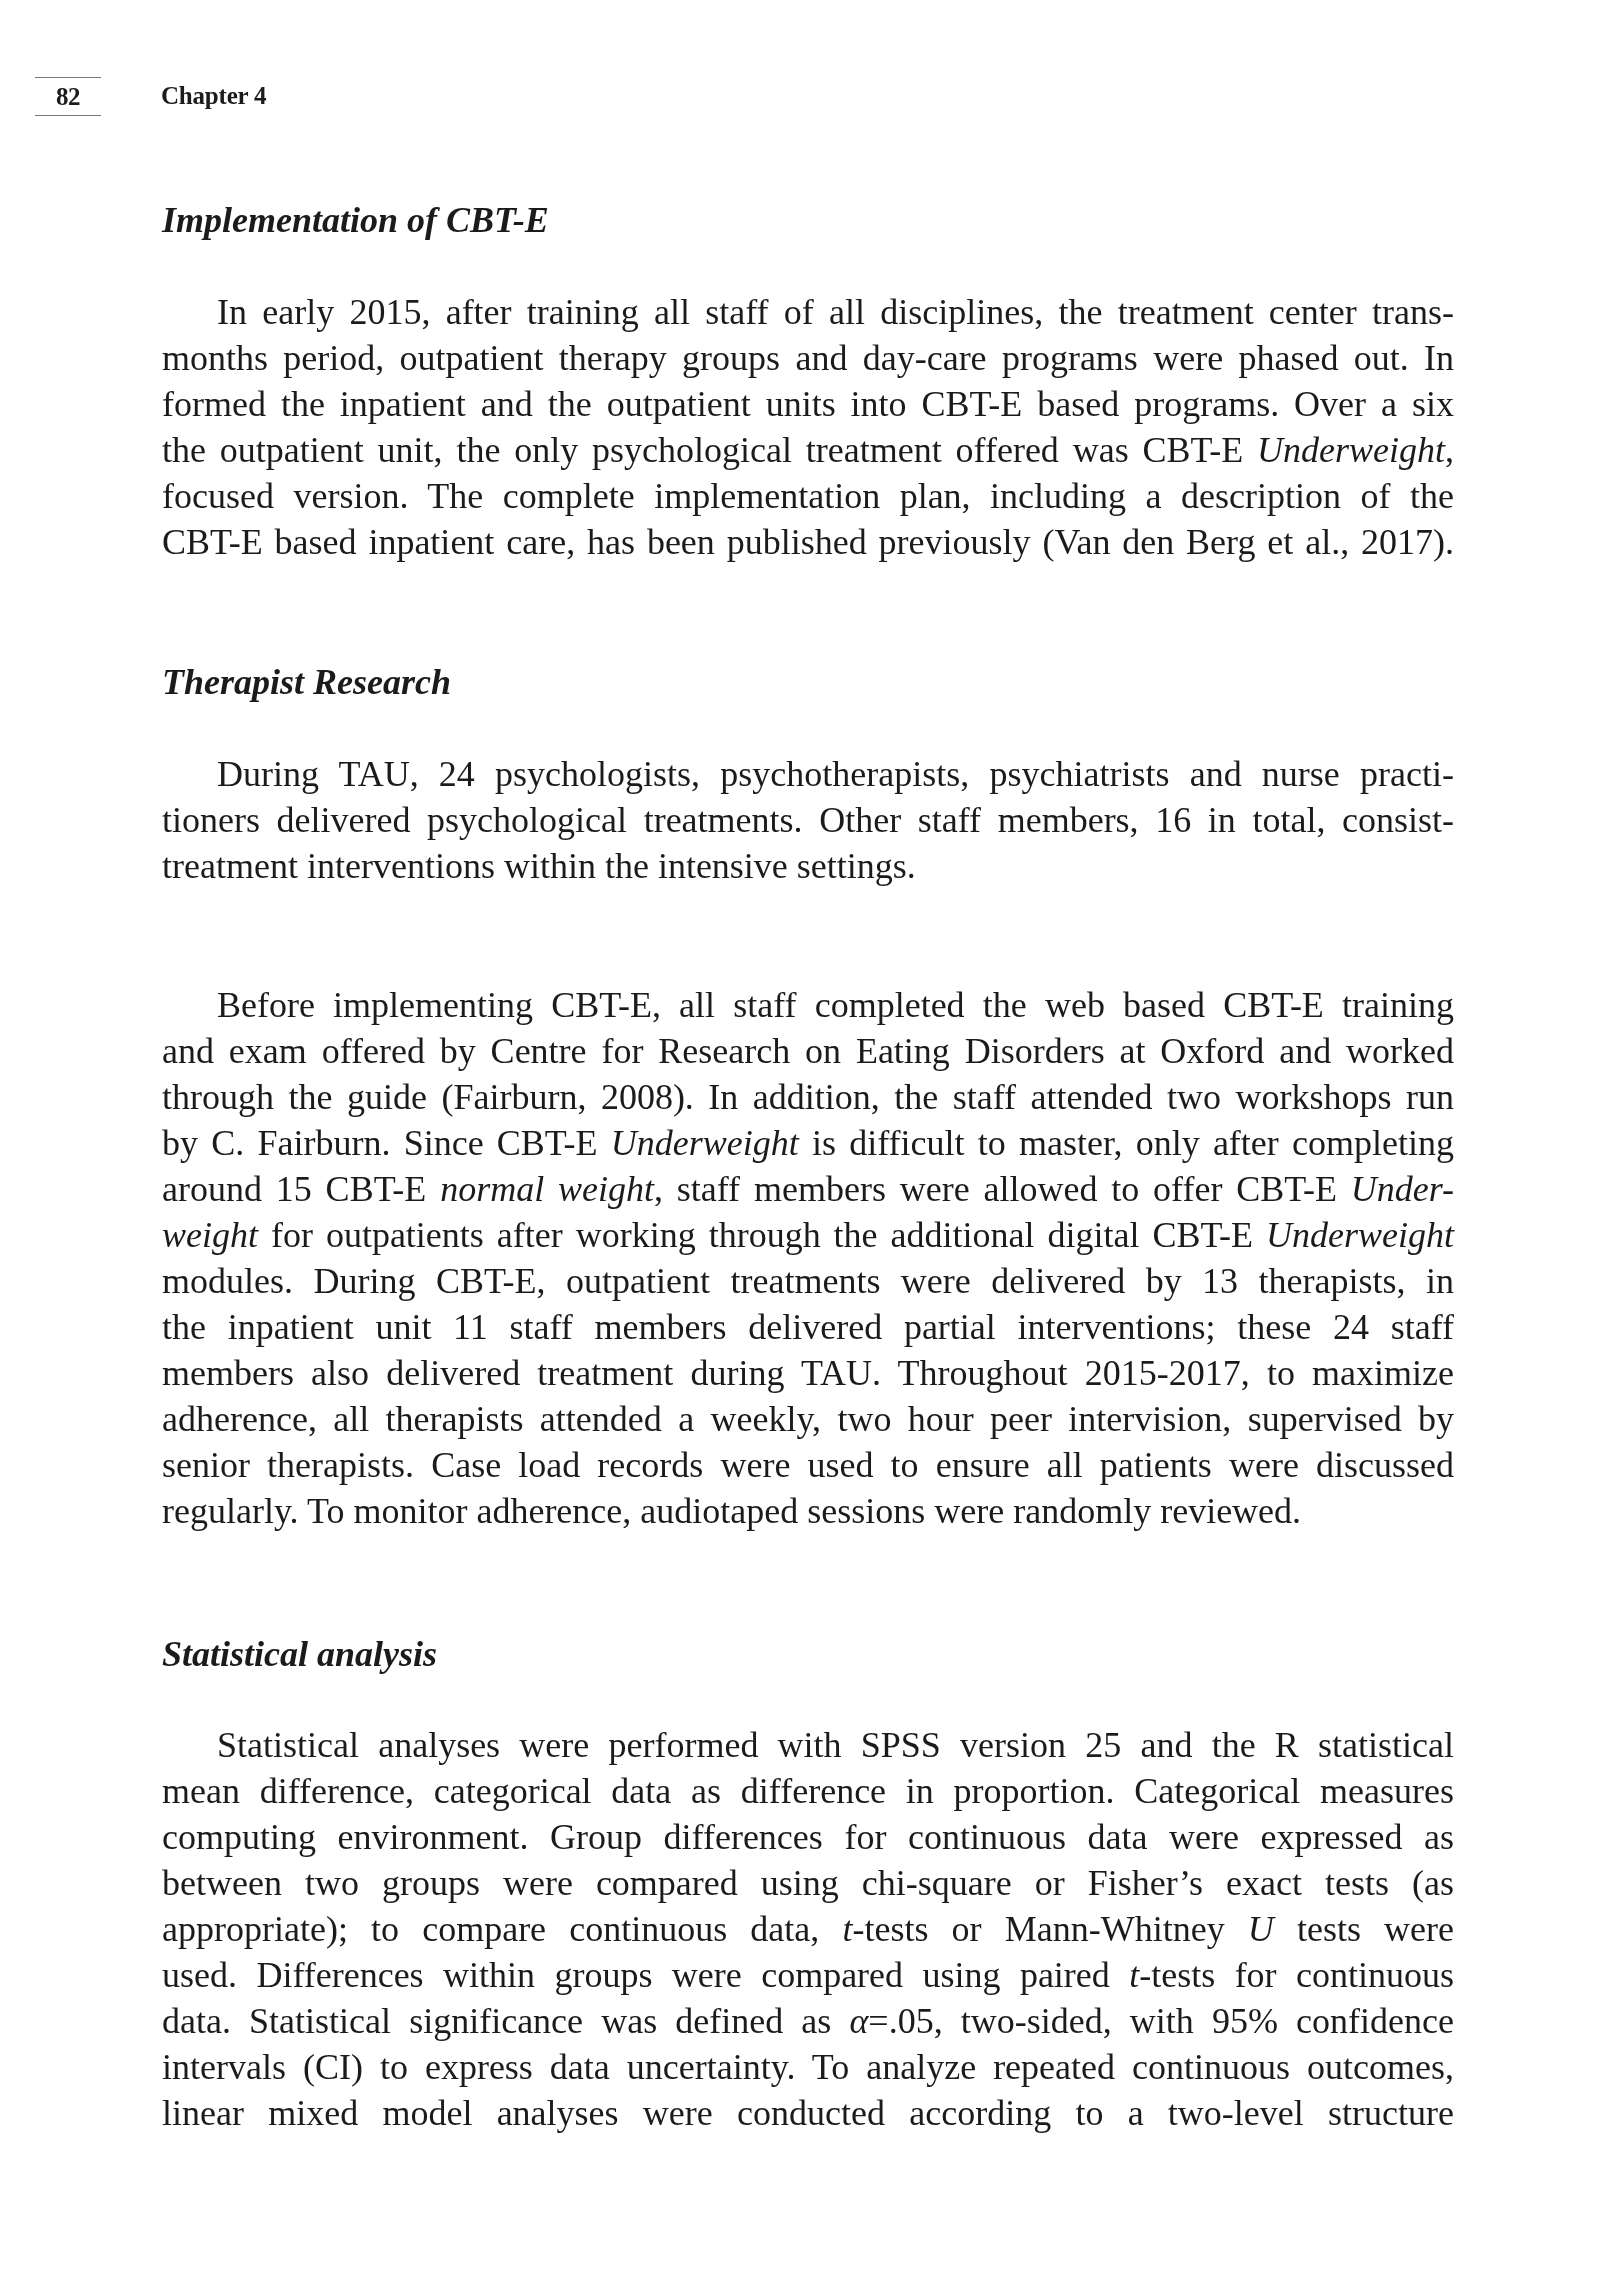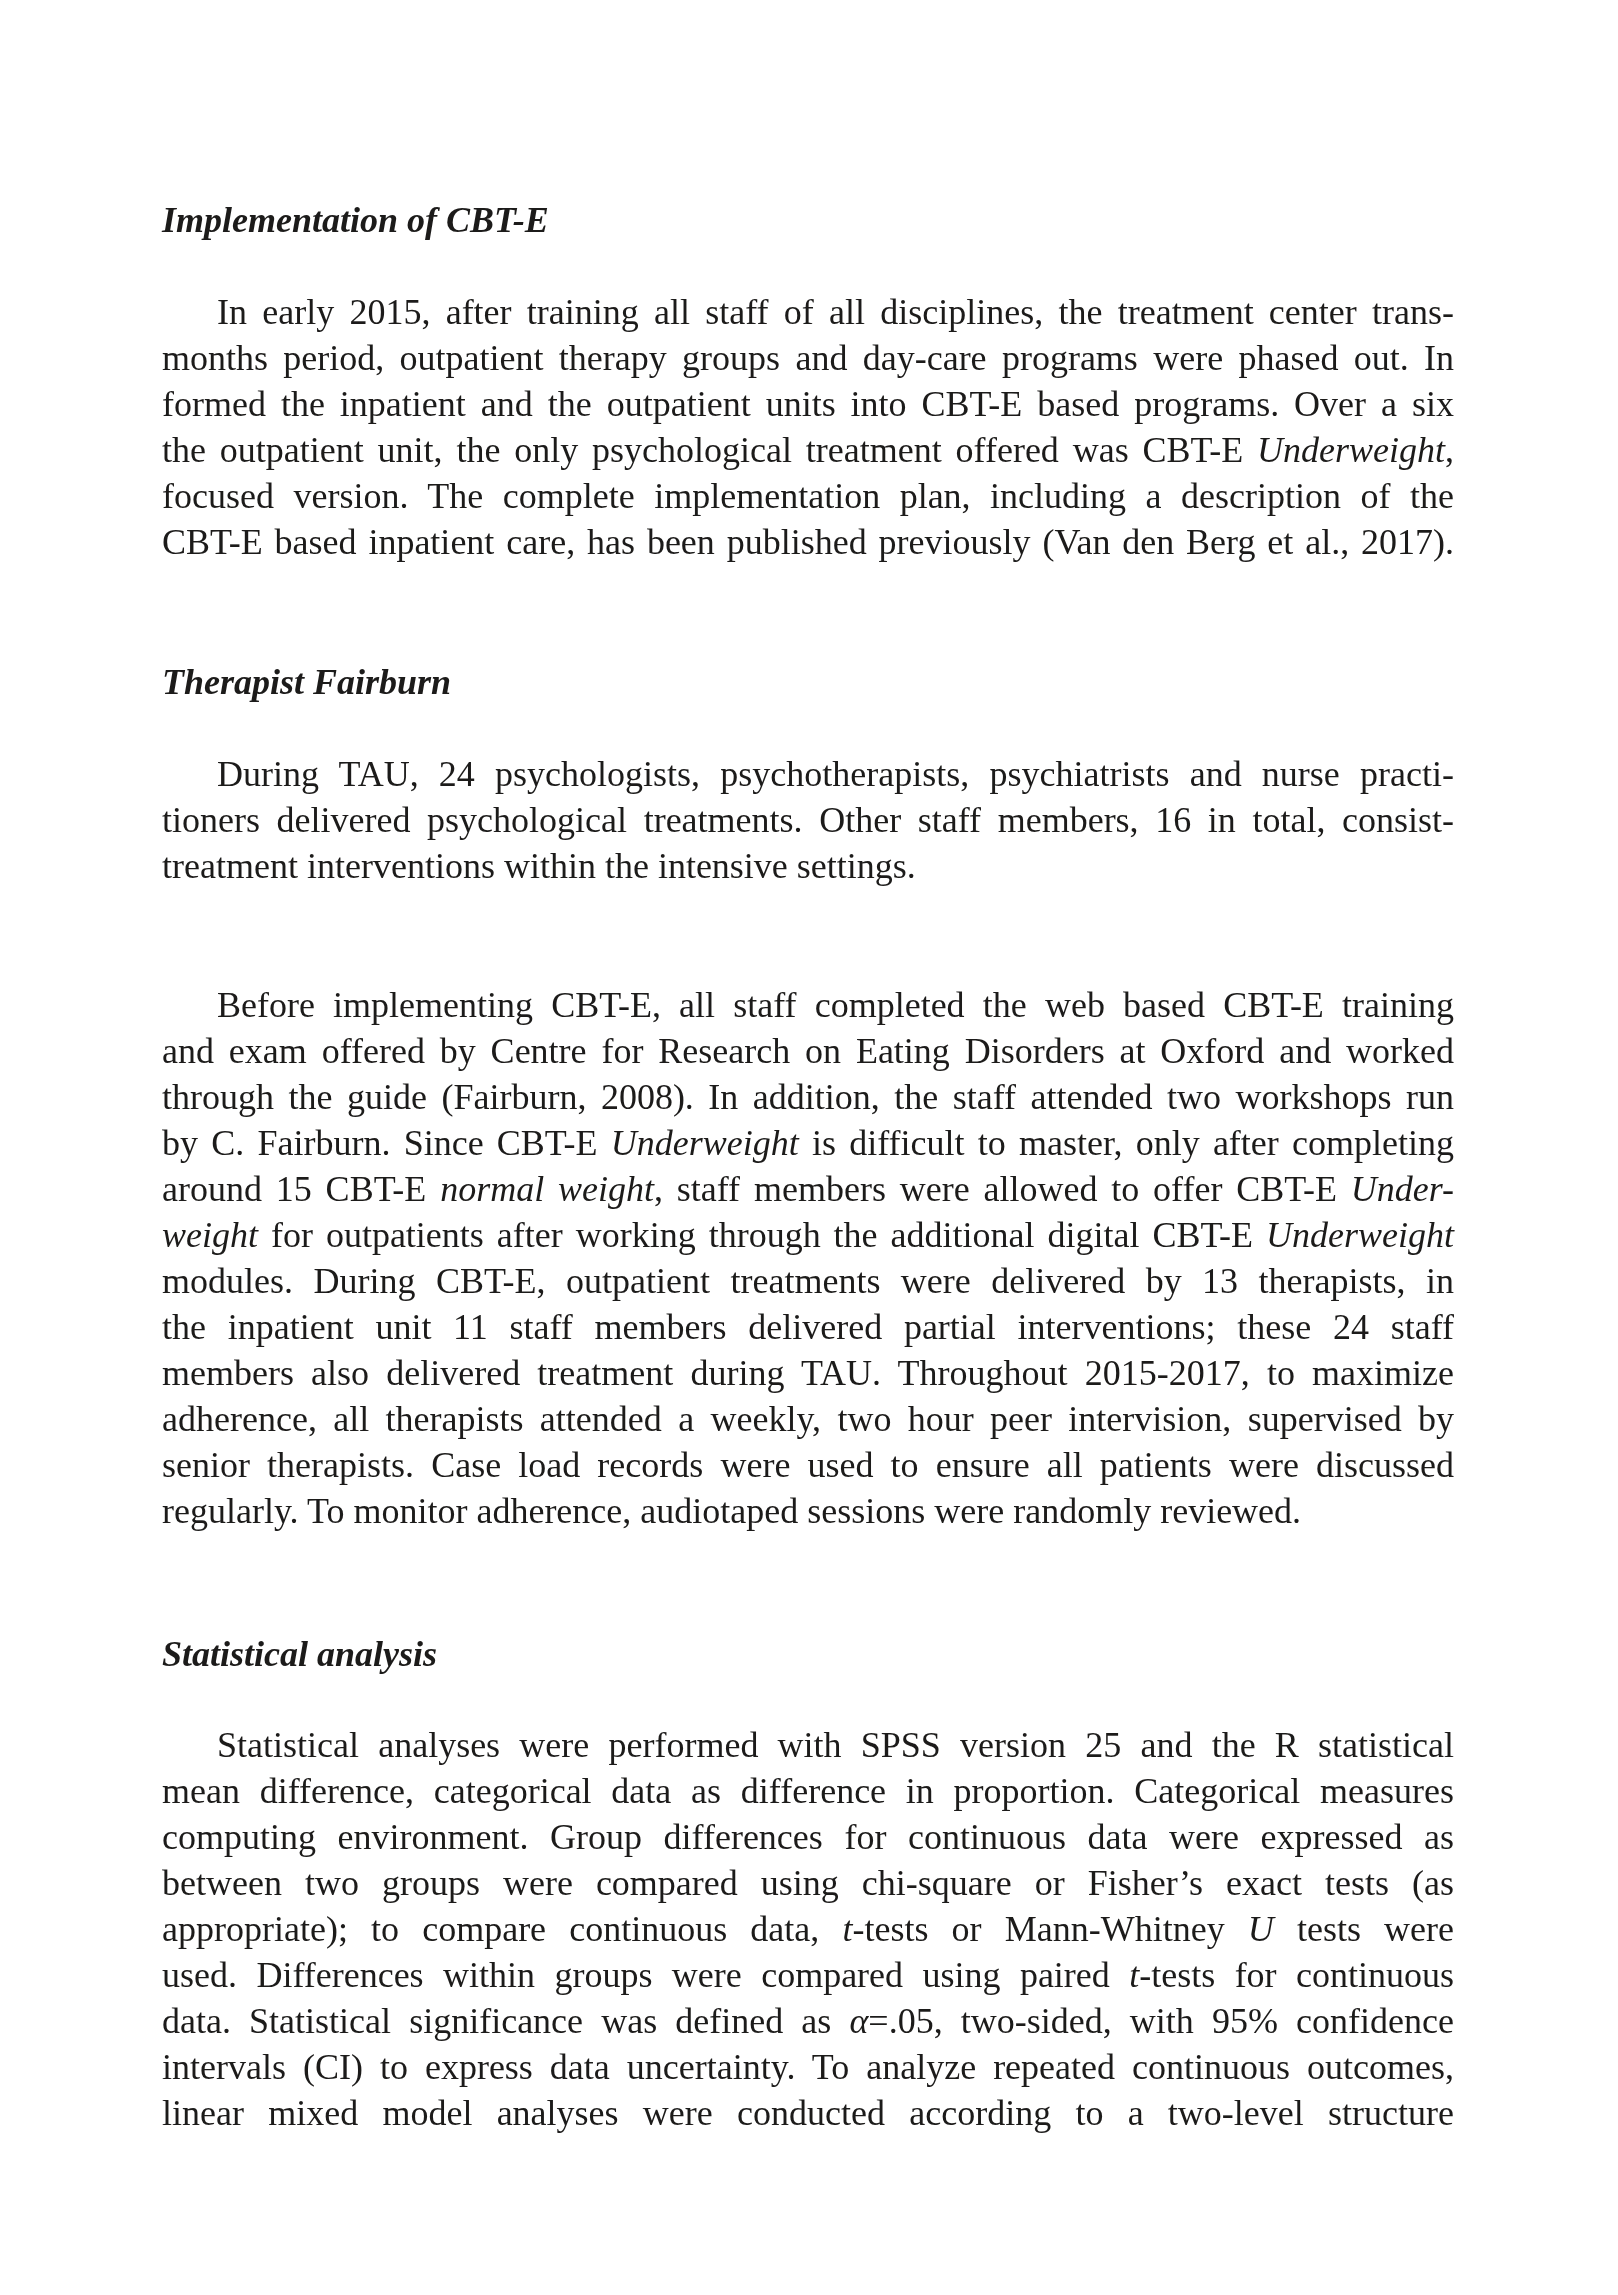--- a/index.html
+++ b/index.html
@@ -24,32 +24,38 @@
   .line.j { text-align: justify; text-align-last: justify; white-space: normal; }
   .line.indent { text-indent: 55px; }
   .line.j.indent { text-indent: 55px; }
   .seg-i { font-style: italic; }
 </style>
 </head>
 <body>
 
 <div class="page">
 
+  <div class="running-head">
+    <div class="folio-box">
+      <div class="folio">82</div>
+    </div>
+    <div class="chapter-label">Chapter 4</div>
+  </div>
 
   <div class="block heading" style="top:197px;">Implementation of CBT-E</div>
   <div class="block para" style="top:289px;">
       <span class="line j indent"><span>In early 2015, after training all staff of all disciplines, the treatment center trans-</span></span>
       <span class="line j"><span>months period, outpatient therapy groups and day-care programs were phased out. In</span></span>
       <span class="line j"><span>formed the inpatient and the outpatient units into CBT-E based programs. Over a six</span></span>
       <span class="line j"><span>the outpatient unit, the only psychological treatment offered was CBT-E </span><span class="seg-i">Underweight</span><span>,</span></span>
       <span class="line j"><span>focused version. The complete implementation plan, including a description of the</span></span>
       <span class="line j"><span>CBT-E based inpatient care, has been published previously (Van den Berg et al., 2017).</span></span>
     </div>
 
-  <div class="block heading" style="top:659px;">Therapist Fairburn</div>
+  <div class="block heading" style="top:659px;">Therapist Research</div>
   <div class="block para" style="top:751px;">
       <span class="line j indent"><span>During TAU, 24 psychologists, psychotherapists, psychiatrists and nurse practi-</span></span>
       <span class="line j"><span>tioners delivered psychological treatments. Other staff members, 16 in total, consist-</span></span>
       <span class="line"><span>treatment interventions within the intensive settings.</span></span>
     </div>
   <div class="block para" style="top:982px;">
       <span class="line j indent"><span>Before implementing CBT-E, all staff completed the web based CBT-E training</span></span>
       <span class="line j"><span>and exam offered by Centre for Research on Eating Disorders at Oxford and worked</span></span>
       <span class="line j"><span>through the guide (Fairburn, 2008). In addition, the staff attended two workshops run</span></span>
       <span class="line j"><span>by C. Fairburn. Since CBT-E </span><span class="seg-i">Underweight</span><span> is difficult to master, only after completing</span></span>

